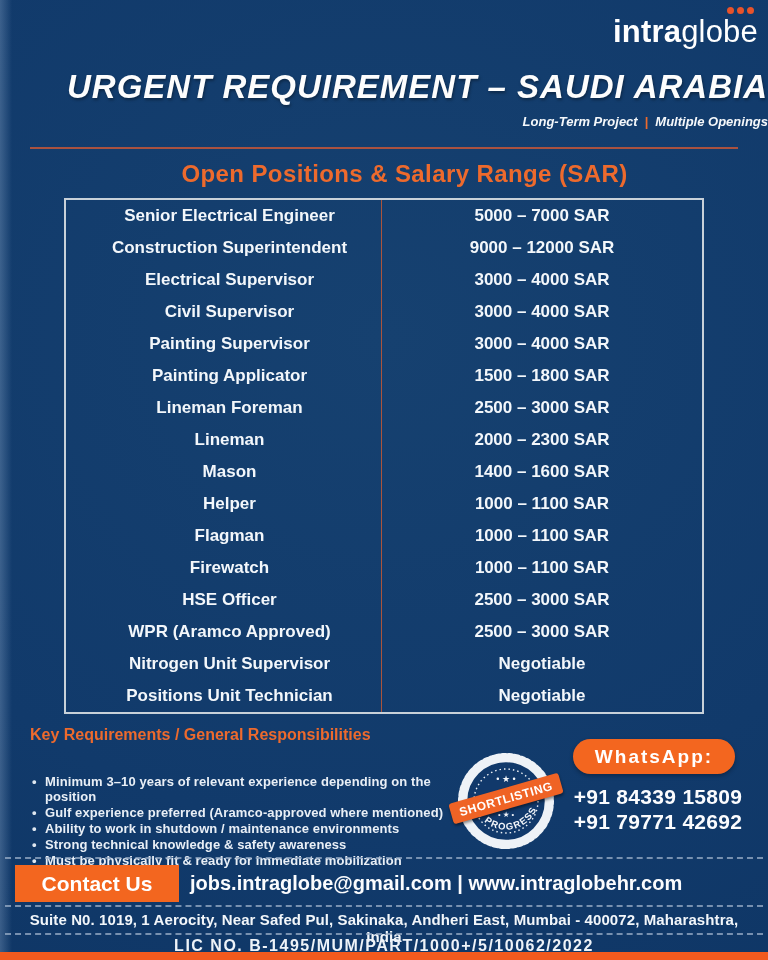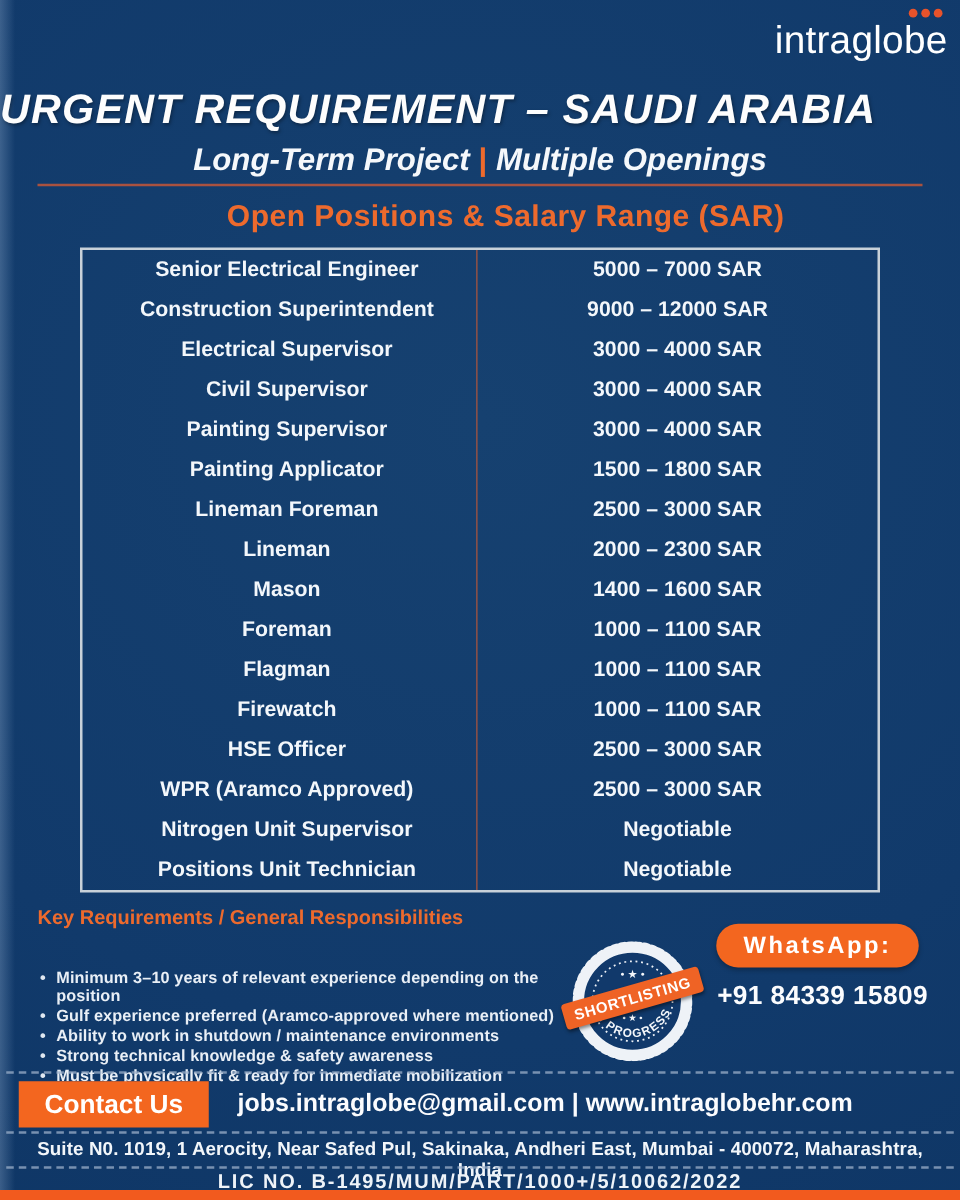--- a/index.html
+++ b/index.html
@@ -10,32 +10,32 @@
     background: radial-gradient(140% 100% at 50% 35%, #164170 0%, #113a6b 52%, #0d3361 100%);
     color:#f3f7fb;
   }
   .poster::before {
     content:""; position:absolute; left:0; top:0; bottom:0; width:12px;
     background:linear-gradient(90deg, rgba(170,195,225,0.28), rgba(170,195,225,0));
     pointer-events:none;
   }
   
   .logo { position:absolute; top:14px; right:10px; font-size:31px; color:#fff; letter-spacing:0.2px; }
-  .logo .b { font-weight:400; }
+  .logo .b { font-weight:700; }
   .logo .l { font-weight:400; }
   .logo-dots { position:absolute; top:7px; right:14px; display:flex; gap:3px; }
   .logo-dots i { width:7px; height:7px; border-radius:50%; background:#e8532b; display:block; }
   .title {
-    position:absolute; top:68px; left:0; width:100%; text-align:left;
+    position:absolute; top:68px; left:0; width:100%; text-align:right;
     font-size:33px; font-weight:700; font-style:italic; letter-spacing:1px; color:#fdfdfd;
     text-shadow:1px 2px 3px rgba(0,0,0,0.35);
   }
   .subtitle {
-    position:absolute; top:114px; left:0; width:100%; text-align:center;
-    font-size:25px; font-weight:700; font-style:italic; color:#f5f8fb;
+    position:absolute; top:114px; left:0; width:100%; text-align:right;
+    font-size:13px; font-weight:700; font-style:italic; color:#f5f8fb;
   }
   .subtitle .sep { color:#ed6a2d; padding:0 7px; font-style:normal; }
   .hr-orange { position:absolute; top:147px; left:30px; right:30px; height:2px; background:rgba(208,88,52,0.8); }
   
   .section-heading {
     position:absolute; top:160px; left:0; width:100%; text-align:center;
     font-size:24px; font-weight:700; color:#ed6a2d; letter-spacing:0.4px;padding-left:41px;
   }
   .ptable {
     position:absolute; left:64px; top:198px; width:640px;
@@ -74,21 +74,21 @@
     background:#f3661f; border-radius:18px; display:flex; align-items:center; justify-content:center;
     font-size:19px; font-weight:700; color:#fff; letter-spacing:2px;
     box-shadow:0 2px 4px rgba(0,0,0,0.3); cursor:pointer;
   }
   .phones { position:absolute; left:560px; top:784px; width:196px; text-align:center; }
   .phones div { font-size:21px; font-weight:700; color:#fbfcfe; line-height:25px; letter-spacing:0.3px; cursor:pointer; }
   
   .dash { position:absolute; left:5px; right:5px; border-top:2px dashed rgba(155,175,200,0.75); }
   .dash1 { top:857px; } .dash2 { top:905px; } .dash3 { top:933px; }
   .contact-btn {
-    position:absolute; left:15px; top:865px; width:152px; height:37px;
+    position:absolute; left:15px; top:865px; width:164px; height:37px;
     background:#f3661f; display:flex; align-items:center; justify-content:center;
     font-size:21px; font-weight:700; color:#fff; cursor:pointer;
   }
   .contact-line {
     position:absolute; left:190px; top:865px; height:37px; line-height:37px;
     font-size:20px; font-weight:700; color:#fbfcfe; white-space:nowrap;
   }
   .address {
     position:absolute; left:10px; right:10px; top:911px; text-align:center;
     font-size:15px; font-weight:700; color:#f2f6fa; letter-spacing:0.1px;
@@ -156,21 +156,21 @@
       <div class="cell pos">Lineman</div>
       <div class="cell sal">2000 – 2300 SAR</div>
     </div>
 
     <div class="trow">
       <div class="cell pos">Mason</div>
       <div class="cell sal">1400 – 1600 SAR</div>
     </div>
 
     <div class="trow">
-      <div class="cell pos">Foreman</div>
+      <div class="cell pos">Helper</div>
       <div class="cell sal">1000 – 1100 SAR</div>
     </div>
 
     <div class="trow">
       <div class="cell pos">Flagman</div>
       <div class="cell sal">1000 – 1100 SAR</div>
     </div>
 
     <div class="trow">
       <div class="cell pos">Firewatch</div>
@@ -218,20 +218,21 @@
       <text font-size="9.5" font-weight="bold" letter-spacing="1.2" fill="#f4f7fb">
         <textPath href="#arc" startOffset="50%" text-anchor="middle">IN PROGRESS</textPath>
       </text>
     </svg>
     <div class="ribbon">SHORTLISTING</div>
   </div>
 
   <div class="wa-btn">WhatsApp:</div>
   <div class="phones">
     <div>+91 84339 15809</div>
+    <div>+91 79771 42692</div>
   </div>
 
   <div class="dash dash1"></div>
   <div class="contact-btn">Contact Us</div>
   <div class="contact-line"><span>jobs.intraglobe@gmail.com</span> <span>|</span> <span>www.intraglobehr.com</span></div>
   <div class="dash dash2"></div>
   <div class="address">Suite N0. 1019, 1 Aerocity, Near Safed Pul, Sakinaka, Andheri East, Mumbai - 400072, Maharashtra, India</div>
   <div class="dash dash3"></div>
   <div class="license">LIC NO. B-1495/MUM/PART/1000+/5/10062/2022</div>
   <div class="bottom-bar"></div>

